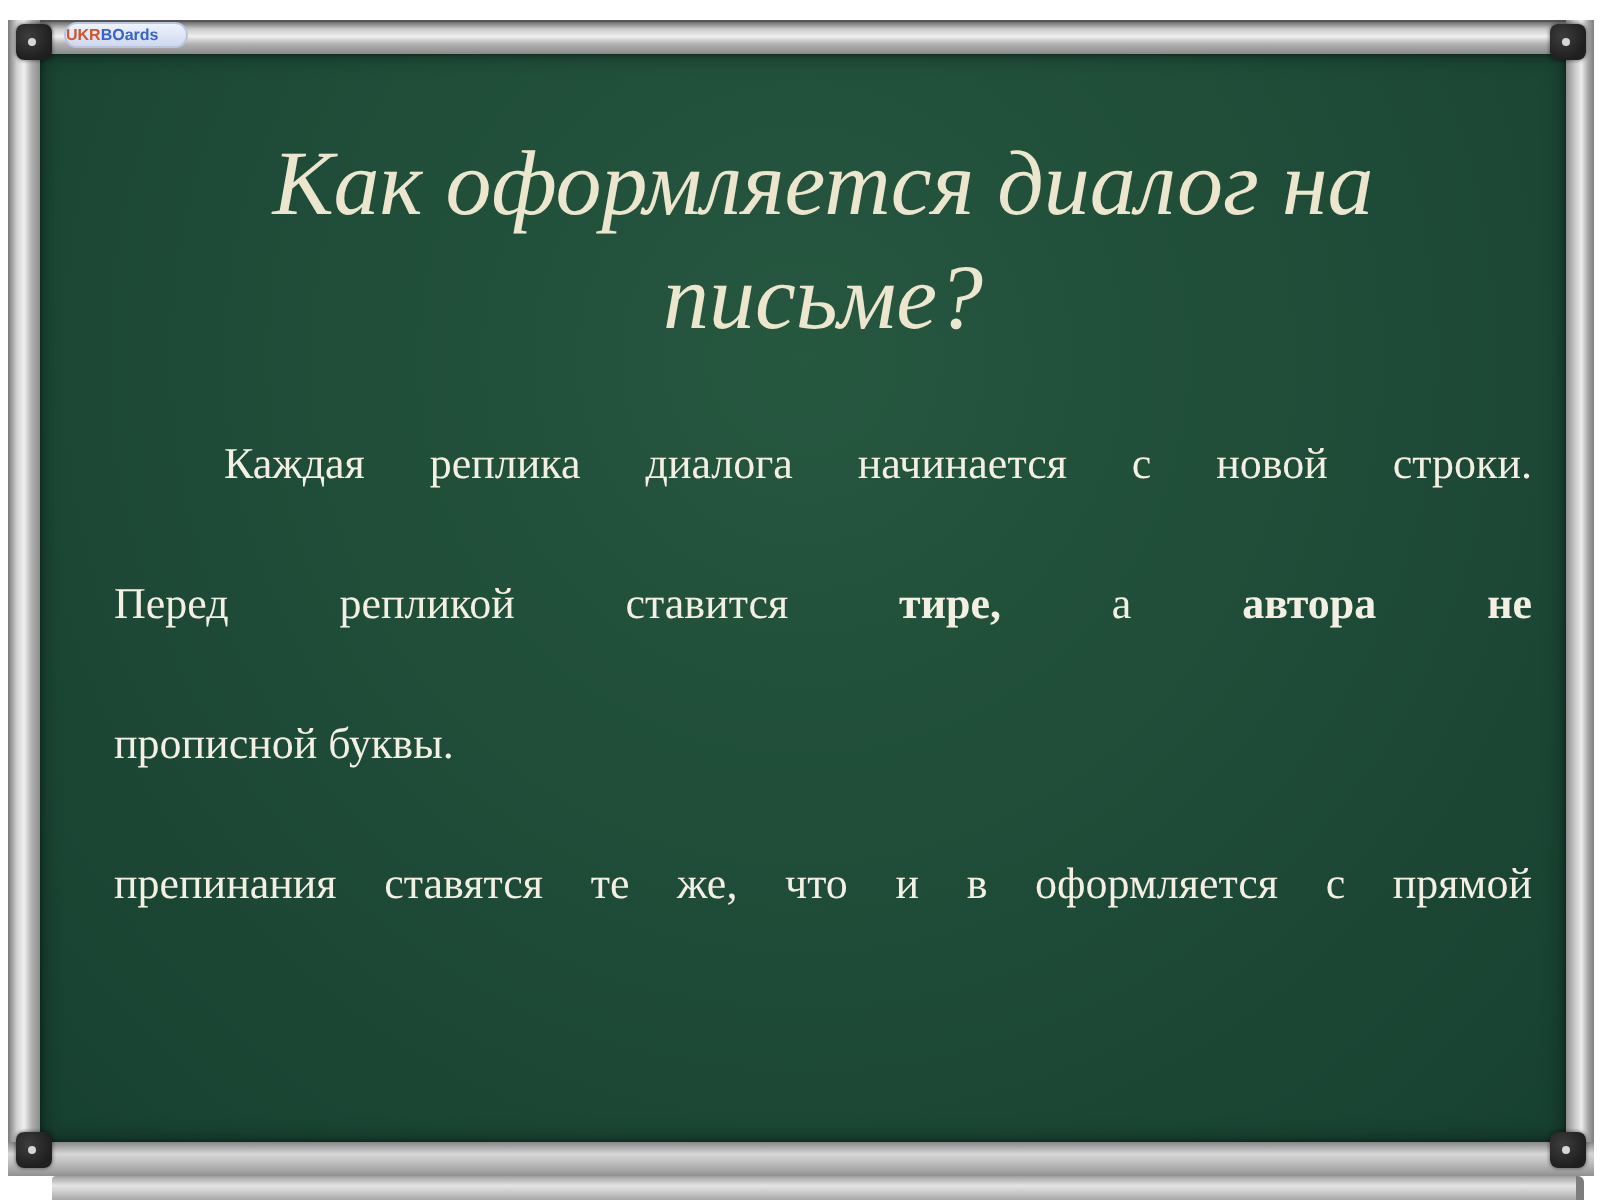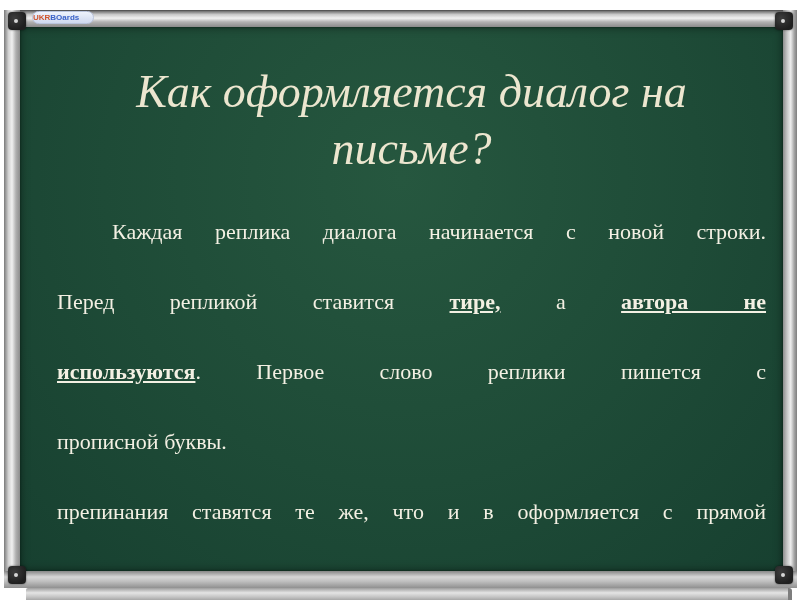--- a/index.html
+++ b/index.html
@@ -72,38 +72,37 @@
   }
   .para{
     margin:30px 0 0;
     font-size:22px;line-height:30px;
     color:var(--body-cream,#f3f0e3);
   }
   .para + .para{margin-top:12px;}
   .line{text-align:left;margin-top:40px;}
   .line.j{text-align:justify;text-align-last:justify;}
   .ind{display:inline-block;width:55px;height:1px;}
-  .bold{font-weight:700;text-decoration:underline;}
+  .bold{font-weight:700;}
 </style>
 </head>
 <body>
 
 <div class="board">
   <div class="frame frame-top"></div>
   <div class="frame frame-left"></div>
   <div class="frame frame-right"></div>
   <div class="frame frame-bottom"></div>
   <div class="tray"></div>
 
   <div class="surface">
     <h1 class="title">Как оформляется диалог на письме?</h1>
     <div class="para">
         <div class="line j"><span class="ind"></span><span>Каждая реплика диалога начинается с новой строки.</span></div>
         <div class="line j"><span>Перед репликой ставится </span><span class="bold">тире,</span><span> а </span><span class="bold">автора не</span></div>
-        <div class="line j"><span class="bold">используются</span><span>. Первое слово реплики пишется с</span></div>
         <div class="line"><span>прописной буквы.</span></div>
       </div>
     <div class="para">
         <div class="line j"><span>препинания ставятся те же, что и в оформляется с прямой</span></div>
       </div>
   </div>
 
   <div class="cap cap-tl">
       <span class="screw"></span>
     </div>

